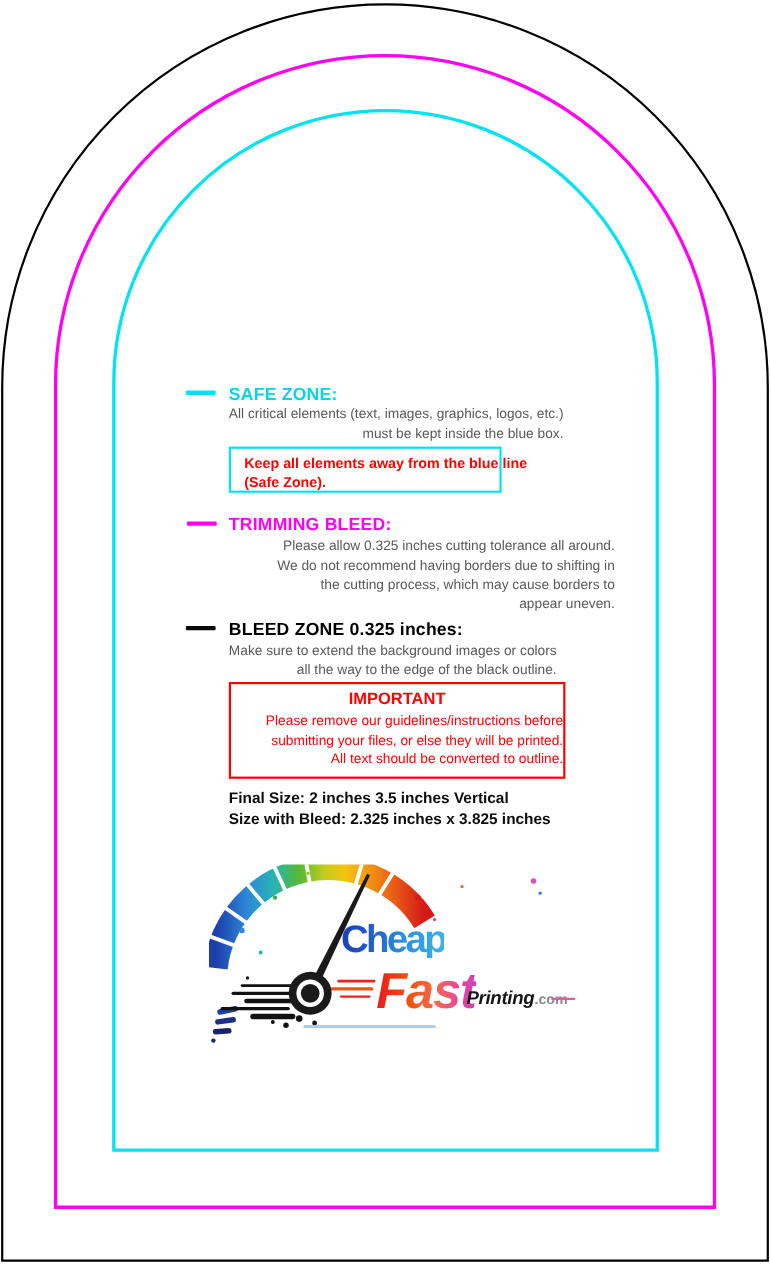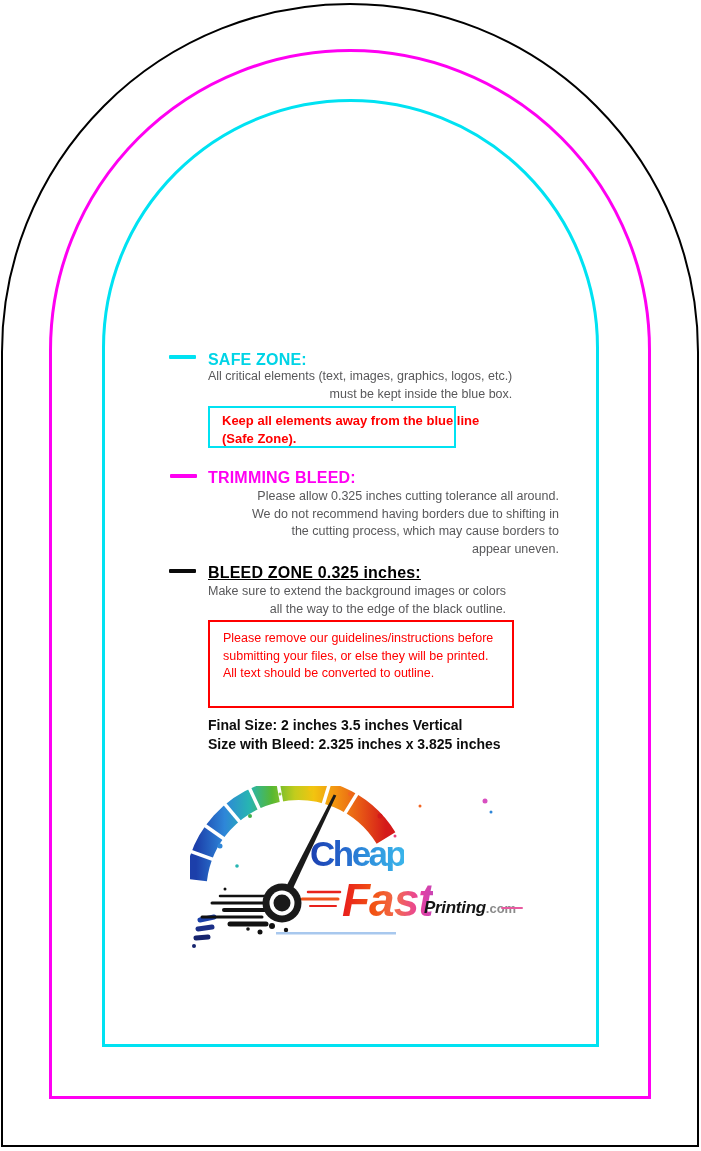--- a/index.html
+++ b/index.html
@@ -17,36 +17,36 @@
 
   .dash{position:absolute;height:4px;width:27px;border-radius:1px;}
   #dash-safe{left:169px;top:355px;background:#00e2f2;}
   #dash-trim{left:170px;top:474px;background:#ff00f2;}
   #dash-bleed{left:169px;top:569px;background:#0a0a0a;height:4px;}
 
   .zone-heading{position:absolute;left:208px;font-size:16px;font-weight:bold;
     letter-spacing:0.2px;white-space:nowrap;line-height:16px;}
   #h-safe{top:352px;color:#00d4e6;}
   #h-trim{top:470px;color:#ff00f2;}
-  #h-bleed{top:565px;color:#000000;text-decoration:underline;}
+  #h-bleed{top:565px;color:#000000;}
 
   .zone-body{position:absolute;left:208px;color:#58585a;font-size:12.5px;line-height:17.5px;text-align:right;}
   .zone-body div{white-space:nowrap;}
   #p-safe{top:368px;}
   #p-trim{top:488px;margin-left:44px;}
   #p-bleed{top:583px;}
 
   #note-box{position:absolute;left:208px;top:406px;width:248px;height:42px;
     box-sizing:border-box;border:2px solid #00e2f2;padding:4px 0 0 12px;}
   #note-box div{white-space:nowrap;color:#ff0000;font-size:13px;font-weight:bold;line-height:18px;}
 
   #important-box{position:absolute;left:208px;top:620px;width:306px;height:88px;
     box-sizing:border-box;border:2px solid #ff0000;padding-top:5px;}
   #important-title{text-align:center;color:#ff0000;font-size:15px;font-weight:bold;line-height:17px;}
-  #important-lines{margin-top:3px;padding-left:13px;color:#ff0000;font-size:12.5px;line-height:17.5px;}
+  #important-lines{margin-top:3px;padding-left:13px;color:#ff0000;font-size:12.5px;line-height:17.5px;text-align:right;}
   #important-lines div{white-space:nowrap;}
 
   #size-info{position:absolute;left:208px;top:716px;color:#0d0d0d;font-size:14px;
     font-weight:bold;line-height:18.5px;}
   #size-info div{white-space:nowrap;}
 
   
   #logo{position:absolute;left:190px;top:786px;width:335px;height:166px;}
   #logo .word{position:absolute;line-height:1;white-space:nowrap;}
   #word-cheap{left:120px;top:50px;font-size:35px;font-weight:bold;letter-spacing:-2.5px;
@@ -90,20 +90,21 @@
   </div>
 
   <div class="dash" id="dash-bleed"></div>
   <div class="zone-heading" id="h-bleed">BLEED ZONE 0.325 inches:</div>
   <div class="zone-body" id="p-bleed">
     <div>Make sure to extend the background images or colors</div>
     <div>all the way to the edge of the black outline.</div>
   </div>
 
   <div id="important-box">
+    <div id="important-title">IMPORTANT</div>
     <div id="important-lines">
       <div>Please remove our guidelines/instructions before</div>
       <div>submitting your files, or else they will be printed.</div>
       <div>All text should be converted to outline.</div>
     </div>
   </div>
 
   <div id="size-info">
     <div>Final Size: 2 inches 3.5 inches Vertical</div>
     <div>Size with Bleed: 2.325 inches x 3.825 inches</div>

